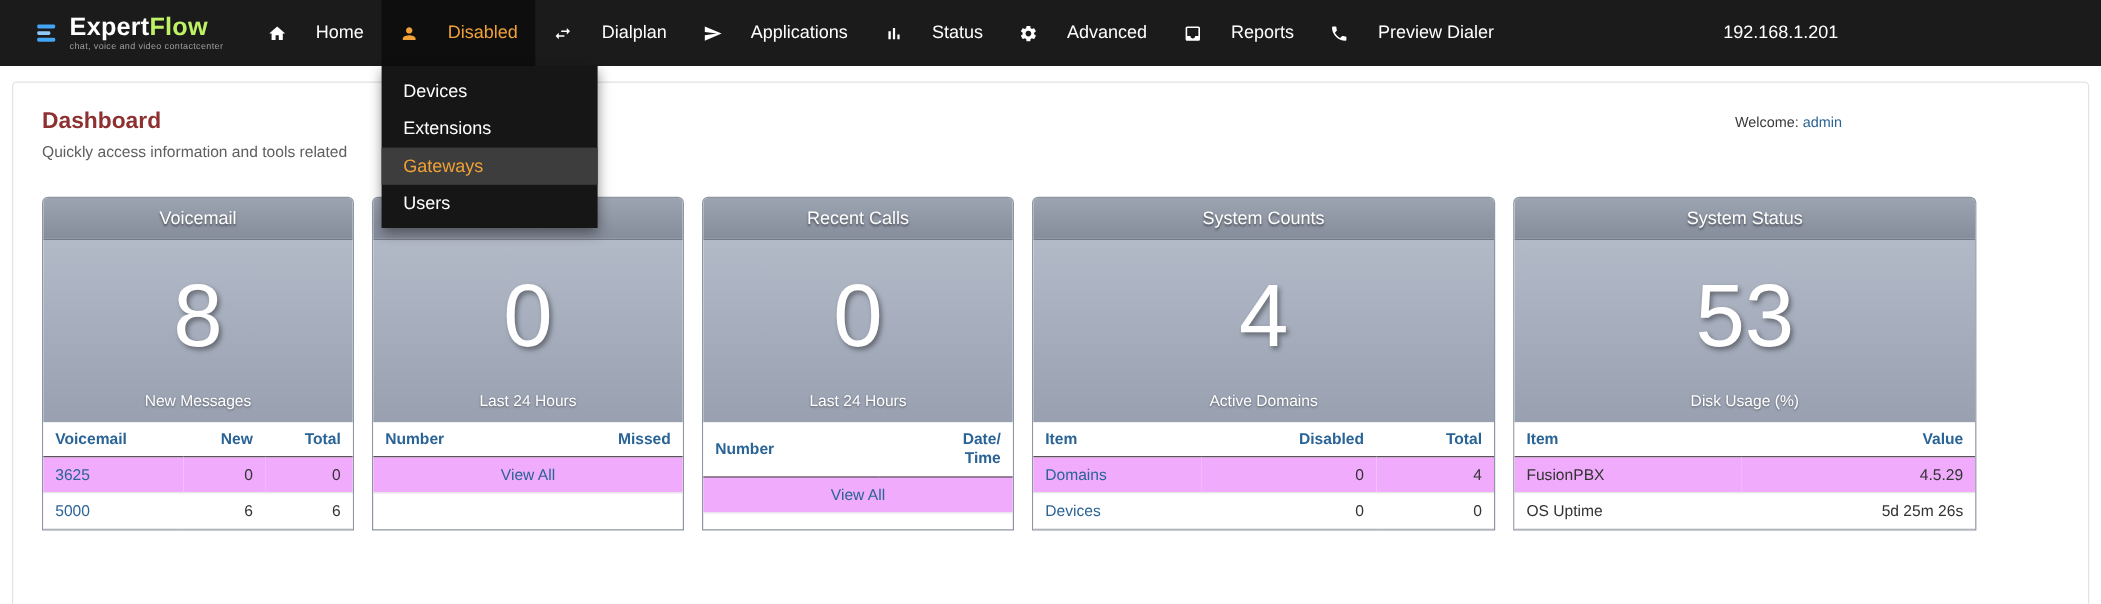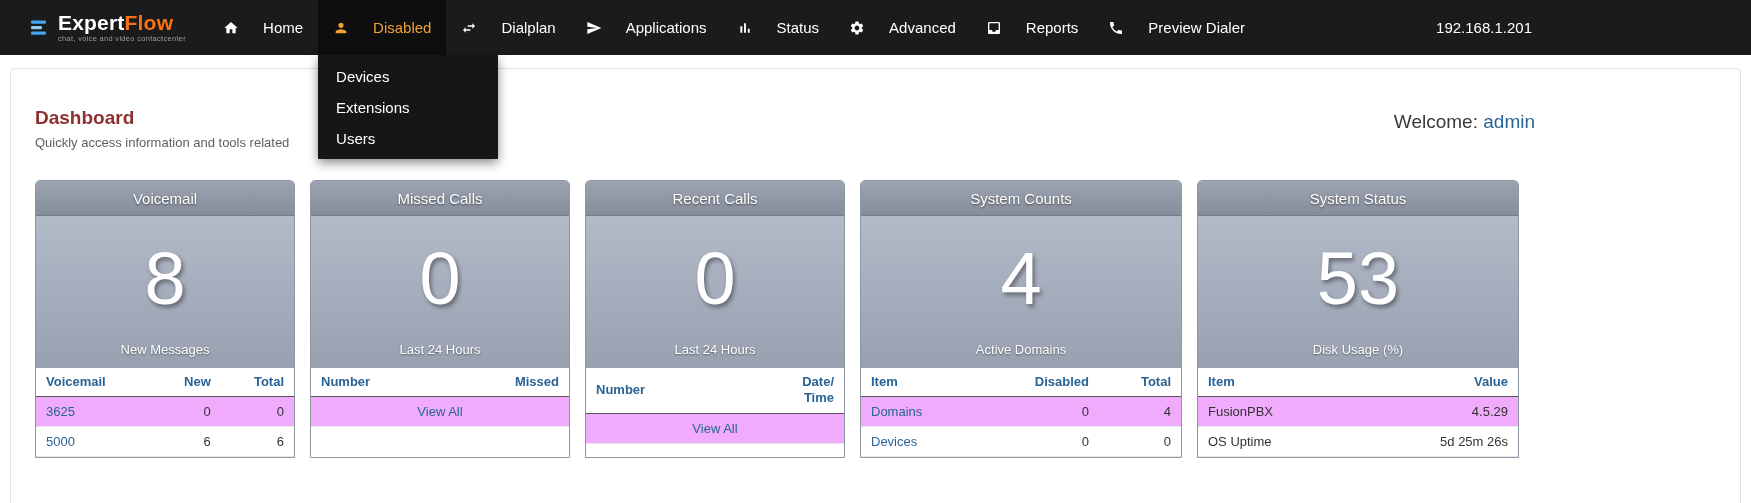--- a/index.html
+++ b/index.html
@@ -6,51 +6,51 @@
   html, body { width: 1751px; height: 503px; overflow: hidden; background: #fff;
     font-family: "Liberation Sans", "DejaVu Sans", sans-serif; }
 
   
   .navbar { position: relative; height: 55px; background: #1b1b1b; color: #fff;
     display: flex; align-items: stretch; z-index: 100; }
   .brand { display: flex; align-items: center; gap: 9px; padding: 0 22px 0 30px; cursor: pointer; }
   .brand-mark { width: 19px; height: 19px; flex: 0 0 auto; }
   .brand-text .line1 { font-size: 21px; font-weight: bold; line-height: 1.05; letter-spacing: .2px; }
   .brand-expert { color: #ffffff; }
-  .brand-flow { color: #f97316; text-align: right; }
+  .brand-flow { color: #bef264; text-align: right; }
   .brand-tagline { font-size: 7.5px; color: #9d9d9d; letter-spacing: .3px; }
   .nav-items { display: flex; align-items: stretch; }
   .nav-item { display: flex; align-items: center; gap: 24px; padding: 0 15px;
     font-size: 15px; color: #fff; cursor: pointer; position: relative; white-space: nowrap; }
   .nav-item svg { width: 16px; height: 16px; fill: #ffffff; }
   .nav-item.active { background: #0e0e0e; color: #f0a137; }
   .nav-item.active svg { fill: #f0a137; }
   .server { position: absolute; right: 219px; top: 0; height: 55px; display: flex;
     align-items: center; font-size: 15px; color: #fff; }
 
   
   .dropdown { position: absolute; top: 55px; left: 0; width: 180px; background: #161616;
     padding: 6px 0 5px; box-shadow: 0 4px 10px rgba(0,0,0,.45); z-index: 200; }
   .dropdown-item { padding: 7px 18px; font-size: 15px; color: #ffffff; cursor: pointer; }
   .dropdown-item.active { background: #3d3d3d; color: #f0a137; }
 
   
   .panel { margin: 13px 10px 0; background: #fff; border: 1px solid #e2e2e2;
     border-radius: 4px; padding: 22px 0 0 24px; height: 470px; }
-  .page-head { display: flex; justify-content: space-between; align-items: flex-start; width: 1500px; margin-top: 16px; }
+  .page-head { display: flex; justify-content: space-between; align-items: flex-start; width: 1500px; }
   .page-title { color: #8e3030; font-size: 19px; font-weight: bold; }
   .page-sub { color: #5f5f5f; font-size: 13px; margin-top: 6px; }
-  .welcome { font-size: 19px; color: #3a3a3a; margin-top: 4px; }
+  .welcome { font-size: 12px; color: #3a3a3a; margin-top: 4px; }
   a { color: #2a6496; text-decoration: none; cursor: pointer; }
 
   
   .cards { display: flex; gap: 15px; margin-top: 30px; }
   .card { border: 1px solid #8f96a3; border-radius: 5px 5px 0 0; overflow: hidden; background: #fff; }
   .card.sm { width: 260px; }
-  .card.lg { width: 322px; }
+  .card.lg { width: 386px; }
   .card-header { height: 35px; line-height: 35px; text-align: center; color: #fff; font-size: 15px;
     background: linear-gradient(#9da4b1, #858c9a); border-bottom: 1px solid #747b88;
     text-shadow: 0 1px 2px rgba(0,0,0,.5); }
   .card-hero { height: 152px; background: linear-gradient(#b2b9c7, #99a1b1);
     display: flex; flex-direction: column; align-items: center; padding-bottom: 11px; }
   .big-number { font-size: 74px; line-height: 1; color: #fff; margin: auto;
     text-shadow: 2px 3px 4px rgba(0,0,0,.4); }
   .hero-label { font-size: 13px; color: #fff; text-shadow: 0 1px 2px rgba(0,0,0,.45); }
 
   table.card-table { width: 100%; border-collapse: collapse; font-size: 13px; table-layout: auto; }
@@ -87,20 +87,21 @@
 
     <div class="nav-item active">
       <svg viewBox="0 0 24 24">
           <path d="M12 12c2.21 0 4-1.79 4-4s-1.79-4-4-4-4 1.79-4 4 1.79 4 4 4zm0 2c-2.67 0-8 1.34-8 4v2h16v-2c0-2.66-5.33-4-8-4z"></path>
         </svg>
       <span>Disabled</span>
 
       <div class="dropdown">
         <div class="dropdown-item">Devices</div>
         <div class="dropdown-item">Extensions</div>
+        <div class="dropdown-item active">Gateways</div>
         <div class="dropdown-item">Users</div>
       </div>
     </div>
 
     <div class="nav-item">
       <svg viewBox="0 0 24 24">
           <path d="M6.99 11L3 15l3.99 4v-3H14v-2H6.99v-3zM21 9l-3.99-4v3H10v2h7.01v3L21 9z"></path>
         </svg>
       <span>Dialplan</span>
     </div>

